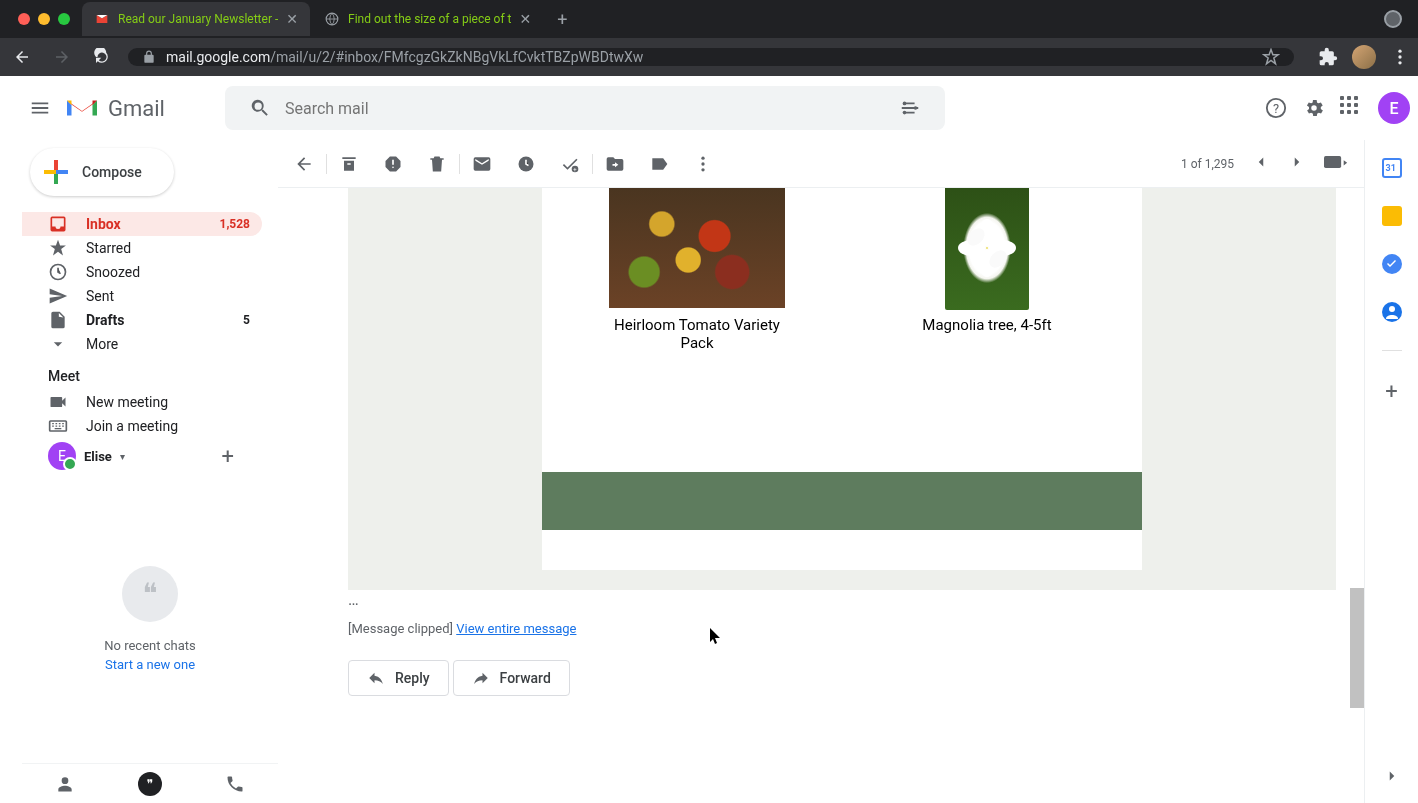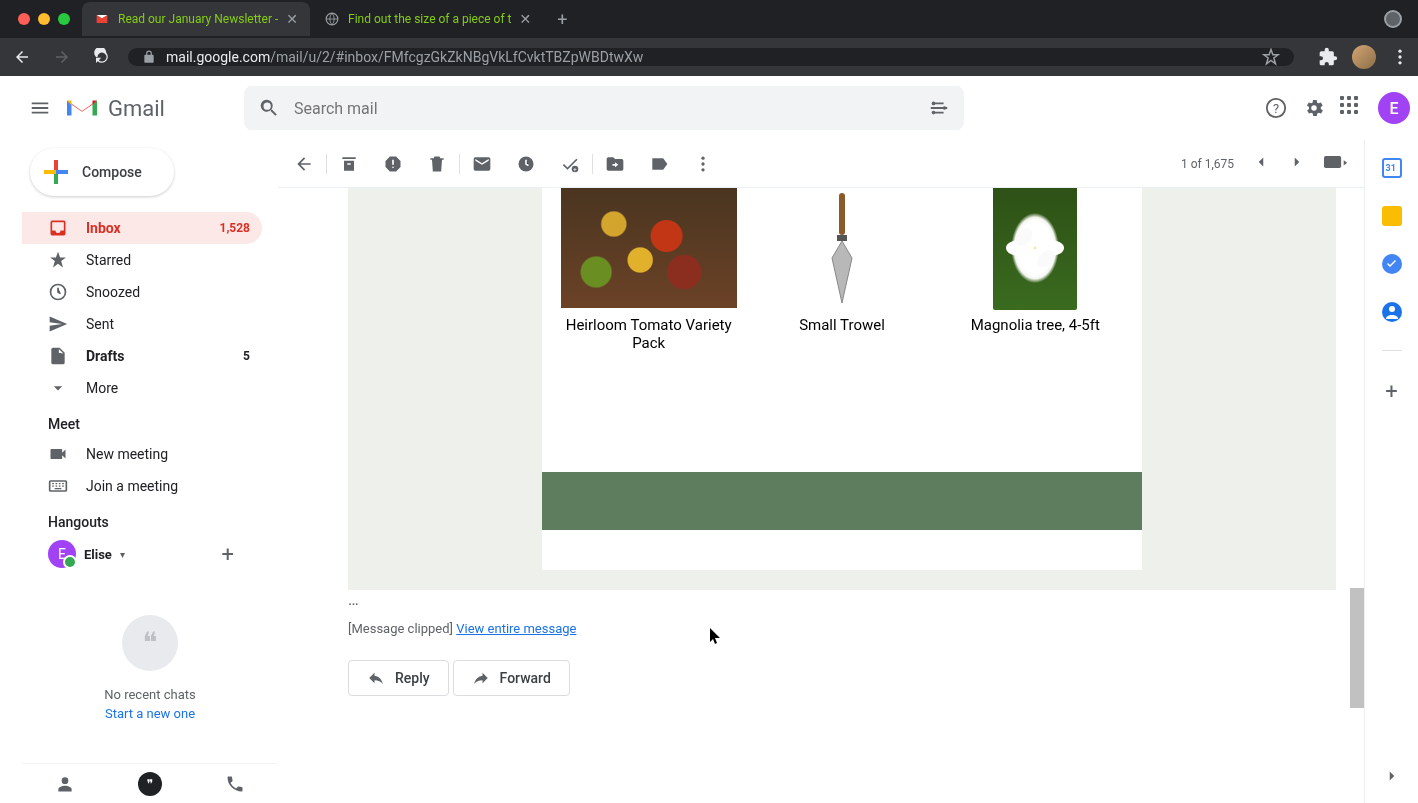--- a/index.html
+++ b/index.html
@@ -30,39 +30,39 @@
 .right-icons { display: flex; align-items: center; gap: 14px; margin-left: 12px; }
 .ext-icon { width: 20px; height: 20px; color: #e8eaed; }
 .avatar-sm { width: 24px; height: 24px; border-radius: 50%; background: linear-gradient(135deg,#d4a574,#8b6f47); }
 
 
 .gmail-header { height: 64px; display: flex; align-items: center; padding: 0 8px 0 16px; border-bottom: 0; }
 .menu-btn { width: 48px; height: 48px; display: flex; align-items: center; justify-content: center; color: #5f6368; }
 .gmail-logo { display: flex; align-items: center; gap: 8px; margin-right: 60px; }
 .logo-m { width: 36px; height: 28px; }
 .logo-text { font-size: 22px; color: #5f6368; font-weight: 400; }
-.search-box { flex: 0 0 720px; height: 44px; background: #f1f3f4; border-radius: 8px; display: flex; align-items: center; padding: 0 14px; gap: 14px; color: #5f6368; margin-left: 19px; }
+.search-box { flex: 0 0 720px; height: 44px; background: #f1f3f4; border-radius: 8px; display: flex; align-items: center; padding: 0 24px; gap: 14px; color: #5f6368; }
 .search-box input { border: none; background: transparent; flex: 1; font-size: 16px; color: #202124; outline: none; }
 .header-right { margin-left: auto; display: flex; align-items: center; gap: 14px; }
 .hicon { width: 24px; height: 24px; color: #5f6368; display:flex; align-items:center; justify-content:center; }
 .apps-grid { width: 24px; height: 24px; display: grid; grid-template-columns: repeat(3,4px); grid-template-rows: repeat(3,4px); gap: 3px; }
 .apps-grid span { background: #5f6368; border-radius: 1px; }
 .user-avatar { width: 32px; height: 32px; border-radius: 50%; background: #a142f4; color: #fff; display: flex; align-items: center; justify-content: center; font-size: 16px; font-weight: 500; }
 
 
 .main { display: flex; height: calc(803px - 76px - 64px); padding-left: 22px; }
 .sidebar { width: 256px; padding-top: 8px; display: flex; flex-direction: column; }
 .compose-btn { margin: 0 0 16px 8px; width: 144px; height: 48px; border-radius: 24px; box-shadow: 0 1px 3px rgba(0,0,0,0.2); display: flex; align-items: center; gap: 14px; padding-left: 14px; background: #fff; }
 .compose-plus { width: 24px; height: 24px; position: relative; }
 .compose-plus::before, .compose-plus::after { content:''; position:absolute; background:#34a853; }
 .compose-plus::before { left:10px; top:0; width:4px; height:24px; background: linear-gradient(#ea4335 50%, #34a853 50%); }
 .compose-plus::after { top:10px; left:0; height:4px; width:24px; background: linear-gradient(90deg,#fbbc04 50%, #4285f4 50%); }
 .compose-text { font-size: 14px; color: #3c4043; font-weight: 500; }
 
-.nav-item { height: 32px; display: flex; align-items: center; padding: 0 12px 0 26px; border-radius: 0 16px 16px 0; margin-right: 16px; gap: 18px; color: #202124; font-size: 14px; cursor: pointer; }
+.nav-item { height: 24px; display: flex; align-items: center; padding: 0 12px 0 26px; border-radius: 0 16px 16px 0; margin-right: 16px; gap: 18px; color: #202124; font-size: 14px; cursor: pointer; }
 .nav-item.active { background: #fce8e6; color: #d93025; font-weight: 700; }
 .nav-item.bold { font-weight: 700; }
 .nav-icon { width: 20px; height: 20px; color: #5f6368; display:flex; align-items:center; justify-content:center; }
 .nav-item.active .nav-icon { color: #d93025; }
 .nav-count { margin-left: auto; font-size: 12px; }
 
 .section-title { font-size: 14px; font-weight: 500; color: #202124; padding: 12px 0 6px 26px; }
 .hangouts-user { display: flex; align-items: center; gap: 8px; padding: 4px 26px; }
 .hang-avatar { width: 28px; height: 28px; border-radius: 50%; background: #a142f4; color:#fff; display:flex; align-items:center; justify-content:center; font-size:14px; position:relative; }
 .hang-avatar::after { content:''; position:absolute; bottom:-1px; right:-1px; width:10px; height:10px; background:#34a853; border:2px solid #fff; border-radius:50%; }
@@ -320,21 +320,20 @@
     <div class="nav-item">
       <span class="nav-icon">
           <svg width="20" height="20" viewBox="0 0 24 24">
             <rect x="2" y="6" width="20" height="12" rx="1" fill="none" stroke="currentColor" stroke-width="2"></rect>
             <path stroke="currentColor" stroke-width="1.5" d="M5 9h2m2 0h2m2 0h2m2 0h2M5 12h2m2 0h2m2 0h2m2 0h2M8 15h8"></path>
           </svg>
         </span>
       <span>Join a meeting</span>
     </div>
 
-    <div class="section-title">Hangouts</div>
     <div class="hangouts-user">
       <div class="hang-avatar">E</div>
       <span class="hang-name">Elise</span>
       <span style="color:#5f6368;font-size:10px;">▾</span>
       <span class="hang-add">+</span>
     </div>
 
     <div class="chat-empty">
       <div class="chat-bubble">❝</div>
       <span>No recent chats</span>
@@ -413,21 +412,21 @@
           </svg>
         </div>
       <div class="ticon">
           <svg width="20" height="20" viewBox="0 0 24 24">
             <circle cx="12" cy="5" r="2" fill="currentColor"></circle>
             <circle cx="12" cy="12" r="2" fill="currentColor"></circle>
             <circle cx="12" cy="19" r="2" fill="currentColor"></circle>
           </svg>
         </div>
       <div class="toolbar-right">
-        <span>1 of 1,675</span>
+        <span>1 of 1,295</span>
         <div class="pager-arrows">
           <span><svg width="18" height="18" viewBox="0 0 24 24">
                 <path fill="#5f6368" d="M15 6l-6 6 6 6z"></path>
               </svg></span>
           <span><svg width="18" height="18" viewBox="0 0 24 24">
                 <path fill="#5f6368" d="M9 6l6 6-6 6z"></path>
               </svg></span>
         </div>
         <span><svg width="24" height="18" viewBox="0 0 28 18">
               <rect x="0" y="2" width="20" height="14" rx="2" fill="#5f6368"></rect>
@@ -436,30 +435,20 @@
       </div>
     </div>
 
     <div class="email-body">
       <div class="email-outer">
         <div class="email-inner">
           <div class="products">
             <div class="product">
               <div class="product-img img-tomato"></div>
               <div class="product-name">Heirloom Tomato Variety Pack</div>
-            </div>
-            <div class="product">
-              <div class="product-img img-trowel">
-                <svg viewBox="0 0 40 120">
-                    <rect x="17" y="5" width="6" height="42" rx="3" fill="#8b5a2b"></rect>
-                    <rect x="15" y="47" width="10" height="6" fill="#555"></rect>
-                    <path d="M20 53 L30 70 L20 115 L10 70 Z" fill="#b8b8b8" stroke="#888"></path>
-                  </svg>
-              </div>
-              <div class="product-name">Small Trowel</div>
             </div>
             <div class="product">
               <div class="product-img">
                 <div class="img-magnolia">
                     <svg width="60" height="60" viewBox="0 0 60 60">
                       <circle cx="30" cy="30" r="6" fill="#f0e68c"></circle>
                       <ellipse cx="30" cy="15" rx="8" ry="14" fill="#fff"></ellipse>
                       <ellipse cx="30" cy="45" rx="8" ry="14" fill="#fff"></ellipse>
                       <ellipse cx="15" cy="30" rx="14" ry="8" fill="#fff"></ellipse>
                       <ellipse cx="45" cy="30" rx="14" ry="8" fill="#fff"></ellipse>

